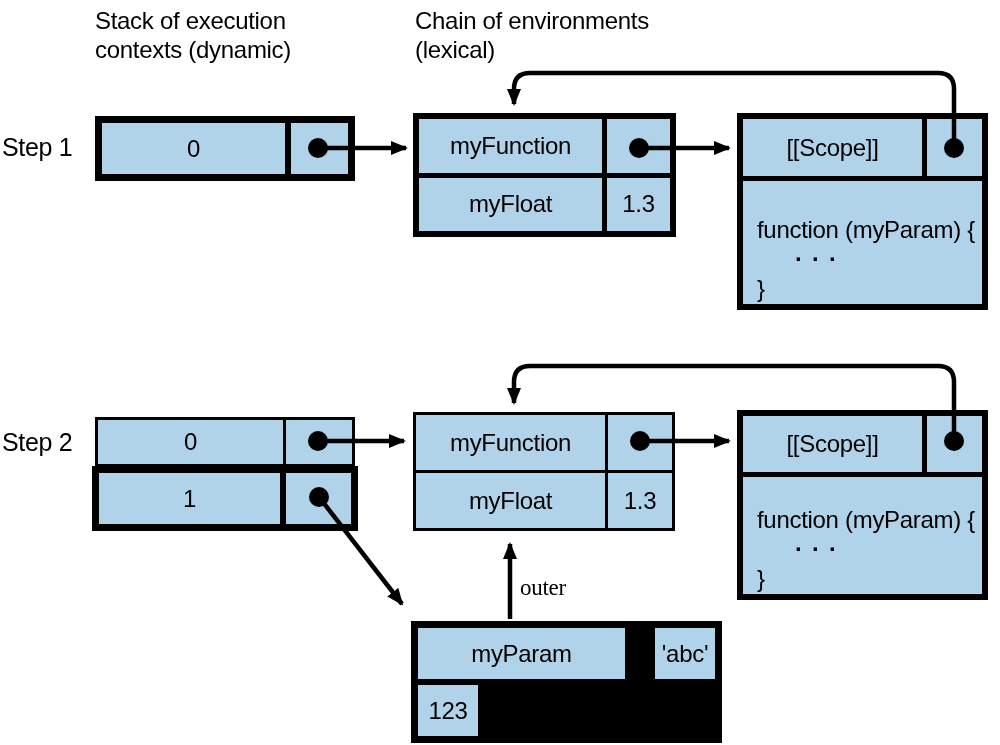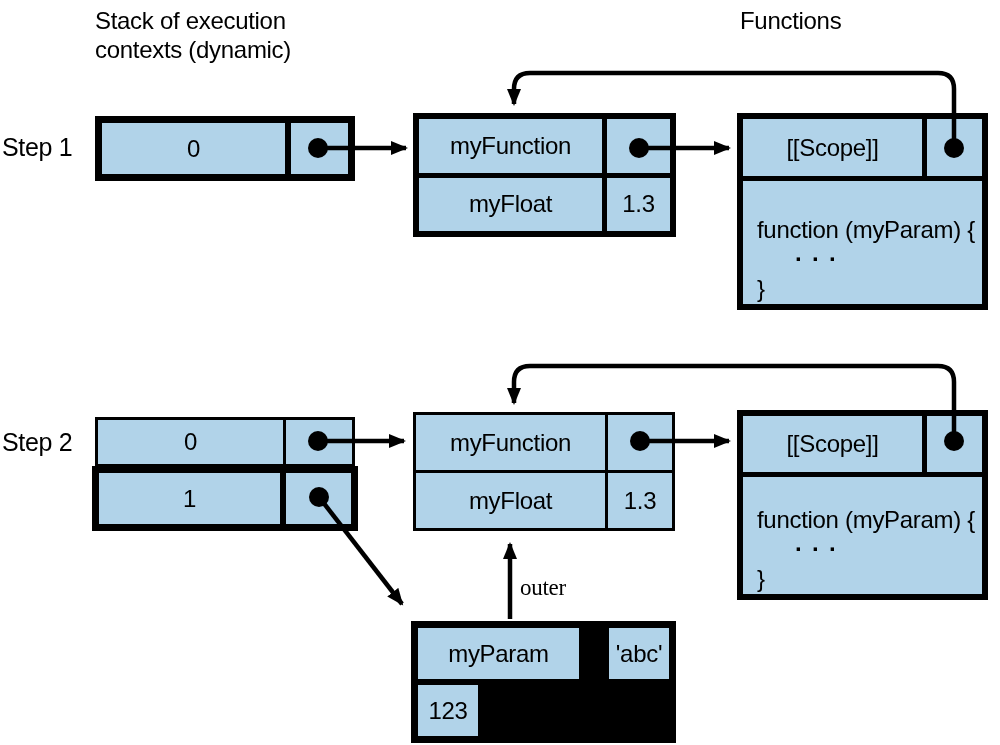--- a/index.html
+++ b/index.html
@@ -35,21 +35,21 @@
   .arrow{stroke:var(--line);stroke-width:4.5;fill:none;}
   .dot{fill:var(--line);stroke:none;}
   .ah-path{fill:var(--line);}
 </style>
 </head>
 <body>
 
 <div id="stage">
 
   <div class="hdr" style="left:95px;top:6px;width:215px;">Stack of execution contexts (dynamic)</div>
-  <div class="hdr" style="left:740px;top:6px;width:200px;">Functions</div>
+  <div class="hdr" style="left:415px;top:6px;width:255px;">Chain of environments (lexical)</div>
 
   <div class="step-label" style="left:2px;top:133px;">Step 1</div>
   <div class="step-label" style="left:2px;top:428px;">Step 2</div>
 
   <div class="tbl thick" style="left:95px;top:116px;width:260px;height:65px;">
     <div class="trow">
       <div class="cell grow">0</div>
       <div class="cell" style="width:57px;"></div>
     </div>
   </div>
@@ -110,21 +110,21 @@
     </div>
     <div class="trow">
       <div class="cell grow code-body">
         <div class="code-line">function (myParam) {</div>
         <div class="code-line code-dots">···</div>
         <div class="code-line">}</div>
       </div>
     </div>
   </div>
 
-  <div class="tbl thick" style="left:411px;top:621px;width:265px;height:122px;">
+  <div class="tbl thick" style="left:411px;top:621px;width:311px;height:122px;">
     <div class="trow">
       <div class="cell grow">myParam</div>
       <div class="cell" style="width:60px;margin-left:24px;">'abc'</div>
     </div>
     <div class="trow">
       <div class="cell" style="width:60px;">123</div>
     </div>
   </div>
 
   <div id="outer-label" style="left:520px;top:575px;">outer</div>

